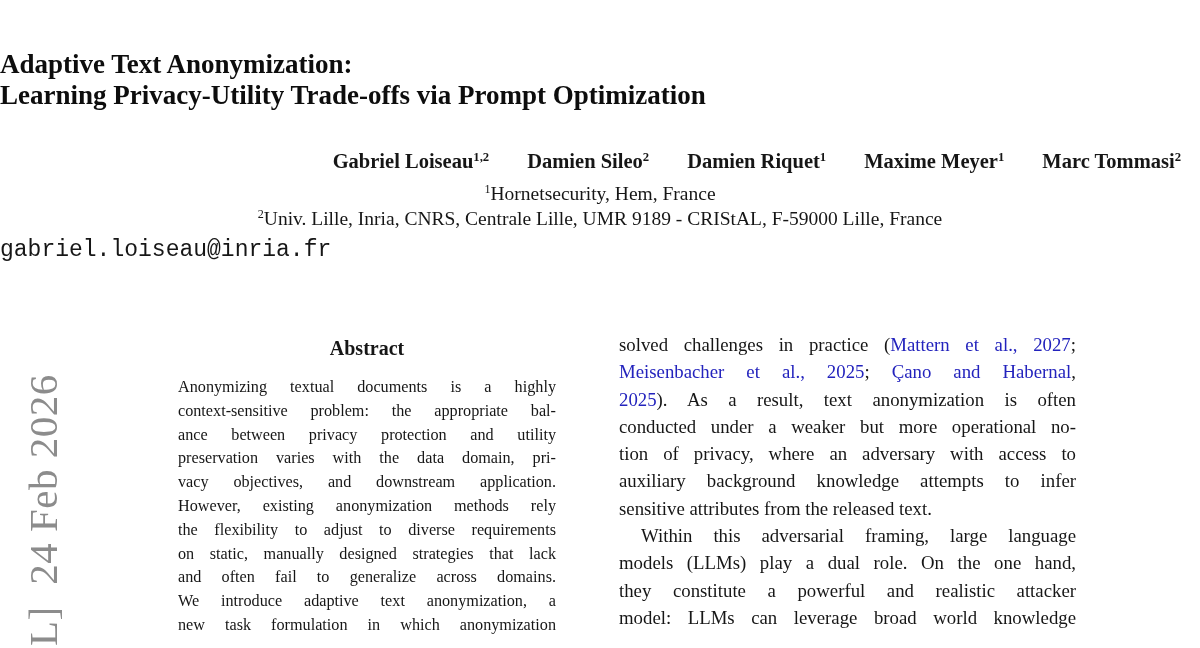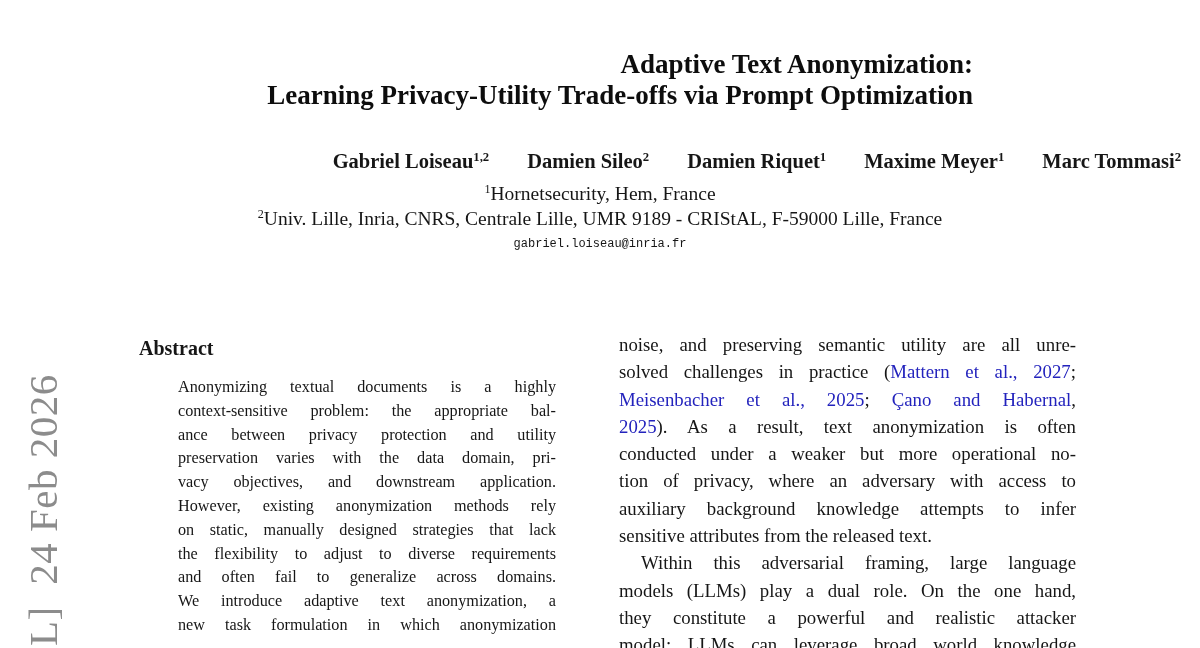--- a/index.html
+++ b/index.html
@@ -23,21 +23,21 @@
     transform:rotate(-90deg);
     transform-origin:top left;
     font-size:41px;
     color:var(--watermark_gray);
     white-space:pre;
     letter-spacing:0.5px;
   }
   
   .title {
     position:absolute; left:0; top:49px; width:973px;
-    text-align:right;
+    text-align:left;
     font-weight:bold;
     font-size:27px;
     line-height:31px;
     color:#0d0d0d;
   }
   .authors {
     position:absolute; left:0; top:150px; width:1200px;
     text-align:right;
     font-weight:bold;
     font-size:20.5px;
@@ -53,28 +53,27 @@
   .authors sup { font-weight:bold; }
   .affil {
     position:absolute; left:0; width:1200px;
     text-align:center;
     font-size:19.5px;
   }
   .affil1 { top:183px; }
   .affil2 { top:208px; }
   .email {
     position:absolute; left:0; top:237px; width:1200px;
-    text-align:center;
     font-family:"Liberation Mono","DejaVu Sans Mono",monospace;
-    font-size:12px;
+    font-size:23px;
   }
   
   .abs-head {
     position:absolute; left:139px; top:337px; width:456px;
-    text-align:left;
+    text-align:center;
     font-weight:bold;
     font-size:20px;
   }
   .abs-body {
     position:absolute; left:178px; top:378px; width:378px;
     font-size:16.2px;
   }
   .aln {
     height:23.8px;
     text-align:justify;
@@ -115,29 +114,28 @@
 
 <div class="abs-head">Abstract</div>
 
 <div class="abs-body">
   <div class="aln">Anonymizing textual documents is a highly</div>
   <div class="aln">context-sensitive problem: the appropriate bal-</div>
   <div class="aln">ance between privacy protection and utility</div>
   <div class="aln">preservation varies with the data domain, pri-</div>
   <div class="aln">vacy objectives, and downstream application.</div>
   <div class="aln">However, existing anonymization methods rely</div>
+  <div class="aln">the flexibility to adjust to diverse requirements</div>
   <div class="aln">on static, manually designed strategies that lack</div>
-  <div class="aln">the flexibility to adjust to diverse requirements</div>
   <div class="aln">and often fail to generalize across domains.</div>
   <div class="aln">We introduce adaptive text anonymization, a</div>
   <div class="aln">new task formulation in which anonymization</div>
 </div>
 
 <div class="rcol">
-  <div class="ln">noise, and preserving semantic utility are all unre-</div>
   <div class="ln"><span>solved challenges in practice (</span><span class="cite">Mattern et al., 2027</span><span>;</span></div>
   <div class="ln"><span class="cite">Meisenbacher et al., 2025</span><span>; </span><span class="cite">Çano and Habernal</span><span>,</span></div>
   <div class="ln"><span class="cite">2025</span><span>). As a result, text anonymization is often</span></div>
   <div class="ln">conducted under a weaker but more operational no-</div>
   <div class="ln">tion of privacy, where an adversary with access to</div>
   <div class="ln">auxiliary background knowledge attempts to infer</div>
   <div class="ln par-end">sensitive attributes from the released text.</div>
   <div class="ln indent">Within this adversarial framing, large language</div>
   <div class="ln">models (LLMs) play a dual role. On the one hand,</div>
   <div class="ln">they constitute a powerful and realistic attacker</div>

